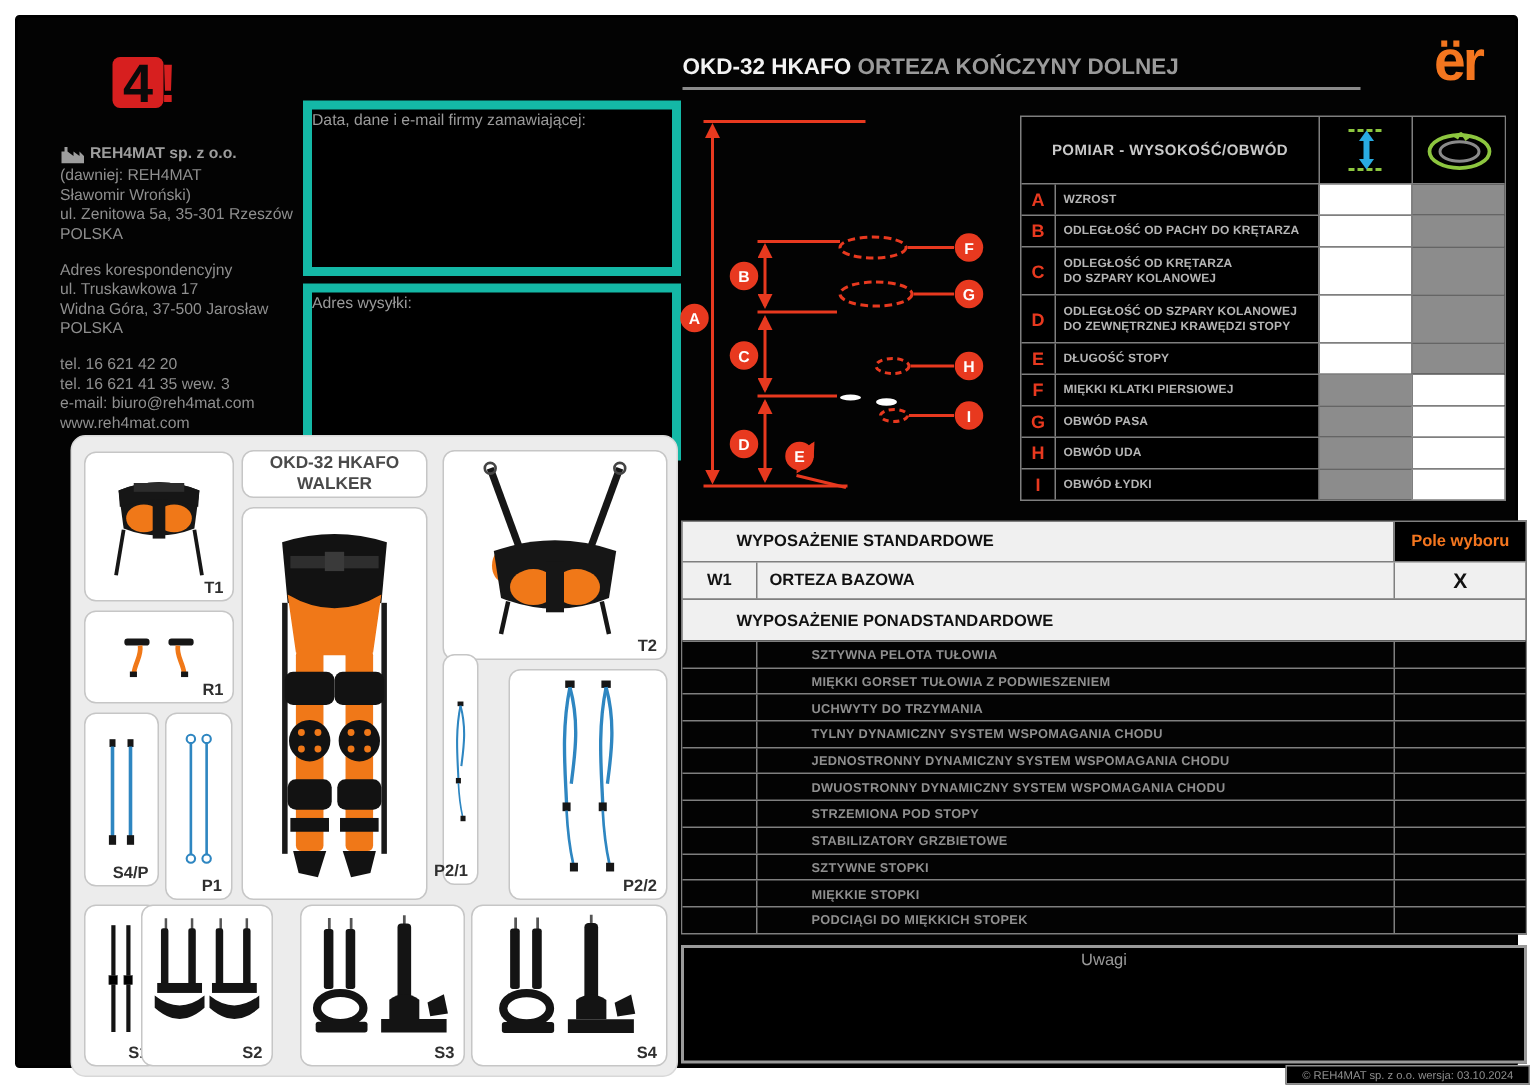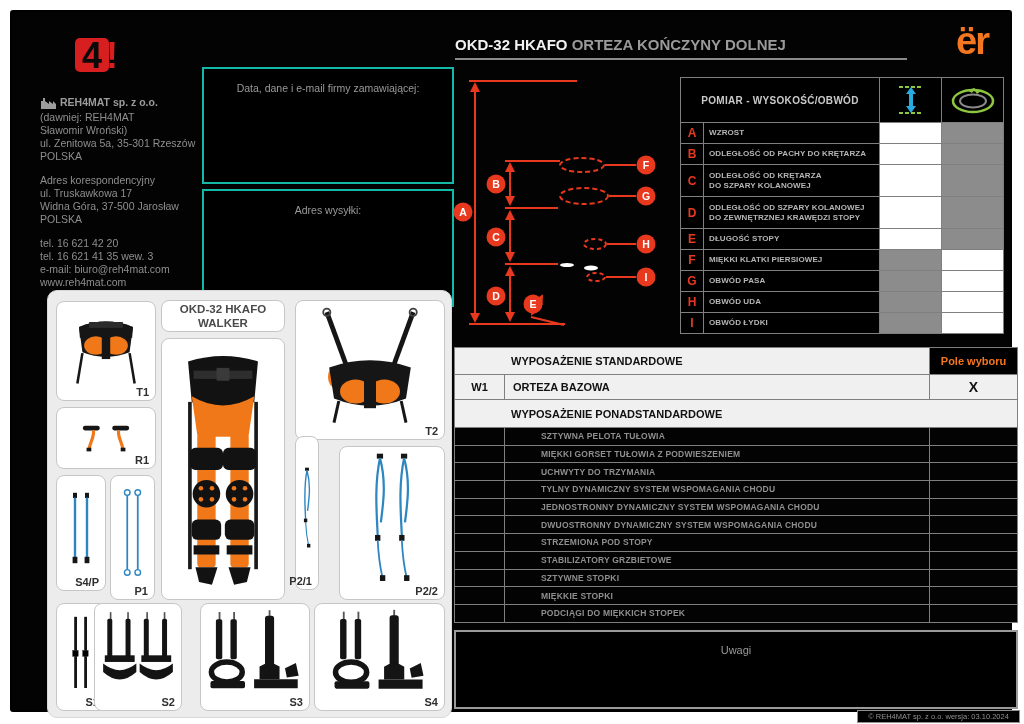--- a/index.html
+++ b/index.html
@@ -13,21 +13,21 @@
   .logo4 .sq{position:absolute;left:0;top:2px;width:34px;height:34px;background:#d71f1f;border-radius:5px;}
   .logo4 .four{position:absolute;left:7px;top:-1px;color:#0a0a0a;font-size:36px;font-weight:bold;}
   .logo4 .bang{position:absolute;left:31px;top:-1px;color:#d71f1f;font-size:36px;font-weight:bold;}
 
   
   .company{left:28px;top:84px;width:165px;color:#8f8f8f;font-size:10.5px;line-height:13px;}
   .company .cname{color:#9d9d9d;font-weight:bold;display:flex;align-items:flex-end;gap:4px;margin-bottom:2px;}
   .company .grp{margin-bottom:11px;}
 
   
-  .obox{border:2px solid #14b8a6;background:#000;color:#9a9a9a;font-size:10.5px;text-align:center;padding-top:13px;}
+  .obox{border:6px solid #14b8a6;background:#000;color:#9a9a9a;font-size:10.5px;text-align:left;padding-top:1px;}
   .box-order{left:190px;top:55px;width:252px;height:117px;}
   .box-ship{left:190px;top:177px;width:252px;height:118px;}
 
   
   .title{left:443px;top:24px;width:460px;font-size:15px;font-weight:bold;white-space:nowrap;}
   .title .t1{color:#f2f2f2;} .title .t2{color:#9a9a9a;font-weight:bold;}
   .title-underline{left:443px;top:46px;width:452px;height:2px;background:#8a8a8a;}
   .erlogo{left:944px;top:8px;color:#f4761f;font-size:38px;font-weight:bold;letter-spacing:-2px;}
 
   
@@ -56,28 +56,28 @@
   
   .etable{left:442px;top:335px;width:564px;border:1px solid #7f7f7f;background:#000;}
   .erow{display:flex;border-top:1px solid #7f7f7f;}
   .erow:first-child{border-top:none;}
   .ecell{border-left:1px solid #7f7f7f;}
   .ecell:first-child{border-left:none;}
   .ec1{width:49px;display:flex;align-items:center;justify-content:center;font-size:11px;font-weight:bold;color:#111;text-align:center;}
   .ec2{width:425px;display:flex;align-items:center;font-size:11px;font-weight:bold;color:#111;padding-left:8px;}
   .ec3{width:88px;display:flex;align-items:center;justify-content:center;font-weight:bold;}
   .lightrow{background:#f0f0f0;}
-  .hdrspan{width:474px;display:flex;align-items:center;font-size:11px;font-weight:bold;color:#111;padding-left:56px;}
+  .hdrspan{width:474px;display:flex;align-items:center;font-size:11px;font-weight:bold;color:#111;padding-left:36px;}
   .polewyboru{background:#000;color:#f4761f;font-size:11px;}
   .darkrow{background:#030303;height:17.7px;}
   .darkrow .ec2{font-size:8.5px;color:#8f8f8f;letter-spacing:.2px;padding-left:36px;}
   .xmark{font-size:14px;color:#111;}
 
   
-  .notes{left:442px;top:618px;width:564px;height:79px;border:2px solid #9a9a9a;background:#000;color:#9a9a9a;font-size:11px;text-align:center;padding-top:12px;}
+  .notes{left:442px;top:618px;width:564px;height:79px;border:2px solid #9a9a9a;background:#000;color:#9a9a9a;font-size:11px;text-align:center;padding-top:2px;}
   .footerbox{left:845px;top:698px;width:163px;height:13px;border:1px solid #8f8f8f;background:#000;color:#8f8f8f;font-size:7.5px;text-align:center;line-height:11px;}
 </style>
 </head>
 <body>
 
 <svg width="0" height="0" style="position:absolute">
   <defs>
     <g id="g-band">
       <path d="M18,25 Q50,12 82,25 L78,55 Q50,66 22,55 Z" fill="#161616"></path>
       <ellipse cx="38" cy="47" rx="14" ry="11" fill="#f07818"></ellipse>

